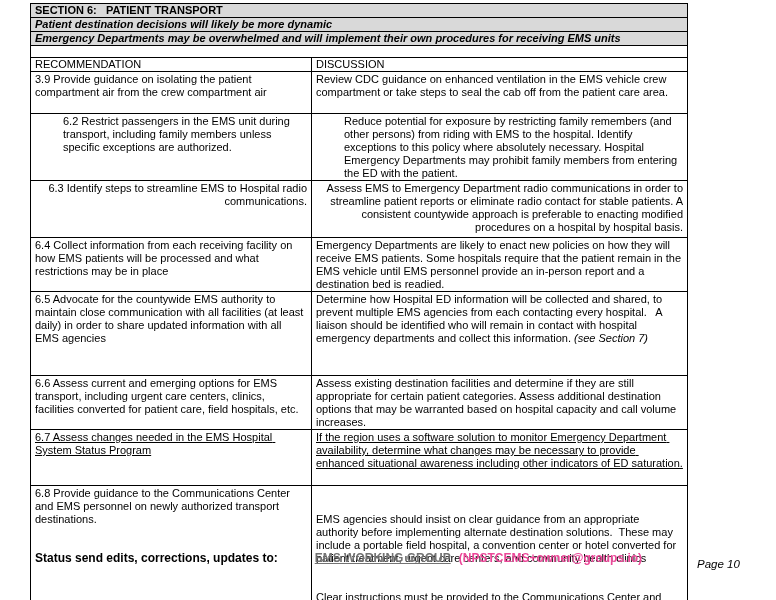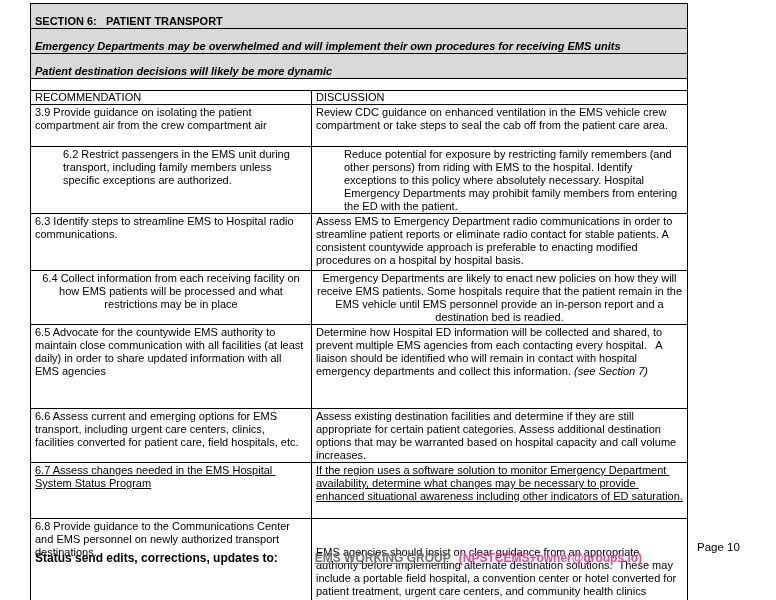--- a/index.html
+++ b/index.html
@@ -26,31 +26,31 @@
     line-height: 13px;
     vertical-align: top;
     padding: 1px 4px 0 4px;
     white-space: pre-wrap;
     overflow: hidden;
   }
   tr.banner td {
     background: #d9d9d9;
     font-weight: bold;
     vertical-align: middle;
-    padding-top: 11px;
+    padding-top: 0;
   }
   tr.banner.italic td { font-style: italic; }
   tr.r-title  td { height: 12px; }
   tr.r-sub    td { height: 11px; }
   tr.spacer   td { height: 10px; background: #ffffff; }
   tr.colhead  td { height: 10px; vertical-align: middle; padding-top: 0; }
   tr.row61 td { height: 40px; }
   tr.row62 td { height: 63px; padding-left: 32px; }
-  tr.row63 td { height: 55px; }
-  tr.row64 td { height: 52px; text-align: center; }
+  tr.row63 td { height: 55px; text-align: right; }
+  tr.row64 td { height: 52px; }
   tr.row65 td { height: 82px; margin-top: 22px; }
   tr.row66 td { height: 50px; }
   tr.row67 td { height: 54px; text-decoration: underline; }
   tr.row68 td { height: 138px; }
   .italic-seg { font-style: italic; }
   .footer-note {
     position: absolute;
     left: 35px;
     top: 551px;
     font-size: 12px;
@@ -64,44 +64,45 @@
     cursor: pointer;
     padding-left: 28px;
   }
   .footer-note .email {
     color: #ec4899;
     margin-left: 8px;
   }
   .page-number {
     position: absolute;
     left: 697px;
-    top: 541px;
+    top: 558px;
     font-size: 11.5px;
+    font-style: italic;
   }
 </style>
 </head>
 <body>
 
 <div class="page">
 
   <table class="doc-table">
     <colgroup>
         <col style="width:281px">
         <col style="width:376px">
       </colgroup>
 
     <tbody>
         <tr class="banner r-title">
       <td colspan="2">SECTION 6:   PATIENT TRANSPORT</td>
     </tr>
+    <tr class="banner italic r-sub">
+      <td colspan="2">Patient destination decisions will likely be more dynamic</td>
+    </tr>
     <tr class="banner italic r-title">
       <td colspan="2">Emergency Departments may be overwhelmed and will implement their own procedures for receiving EMS units</td>
-    </tr>
-    <tr class="banner italic r-sub">
-      <td colspan="2">Patient destination decisions will likely be more dynamic</td>
     </tr>
 
     <tr class="spacer">
       <td colspan="2"></td>
     </tr>
 
     <tr class="colhead">
       <td>RECOMMENDATION</td>
       <td>DISCUSSION</td>
     </tr>

